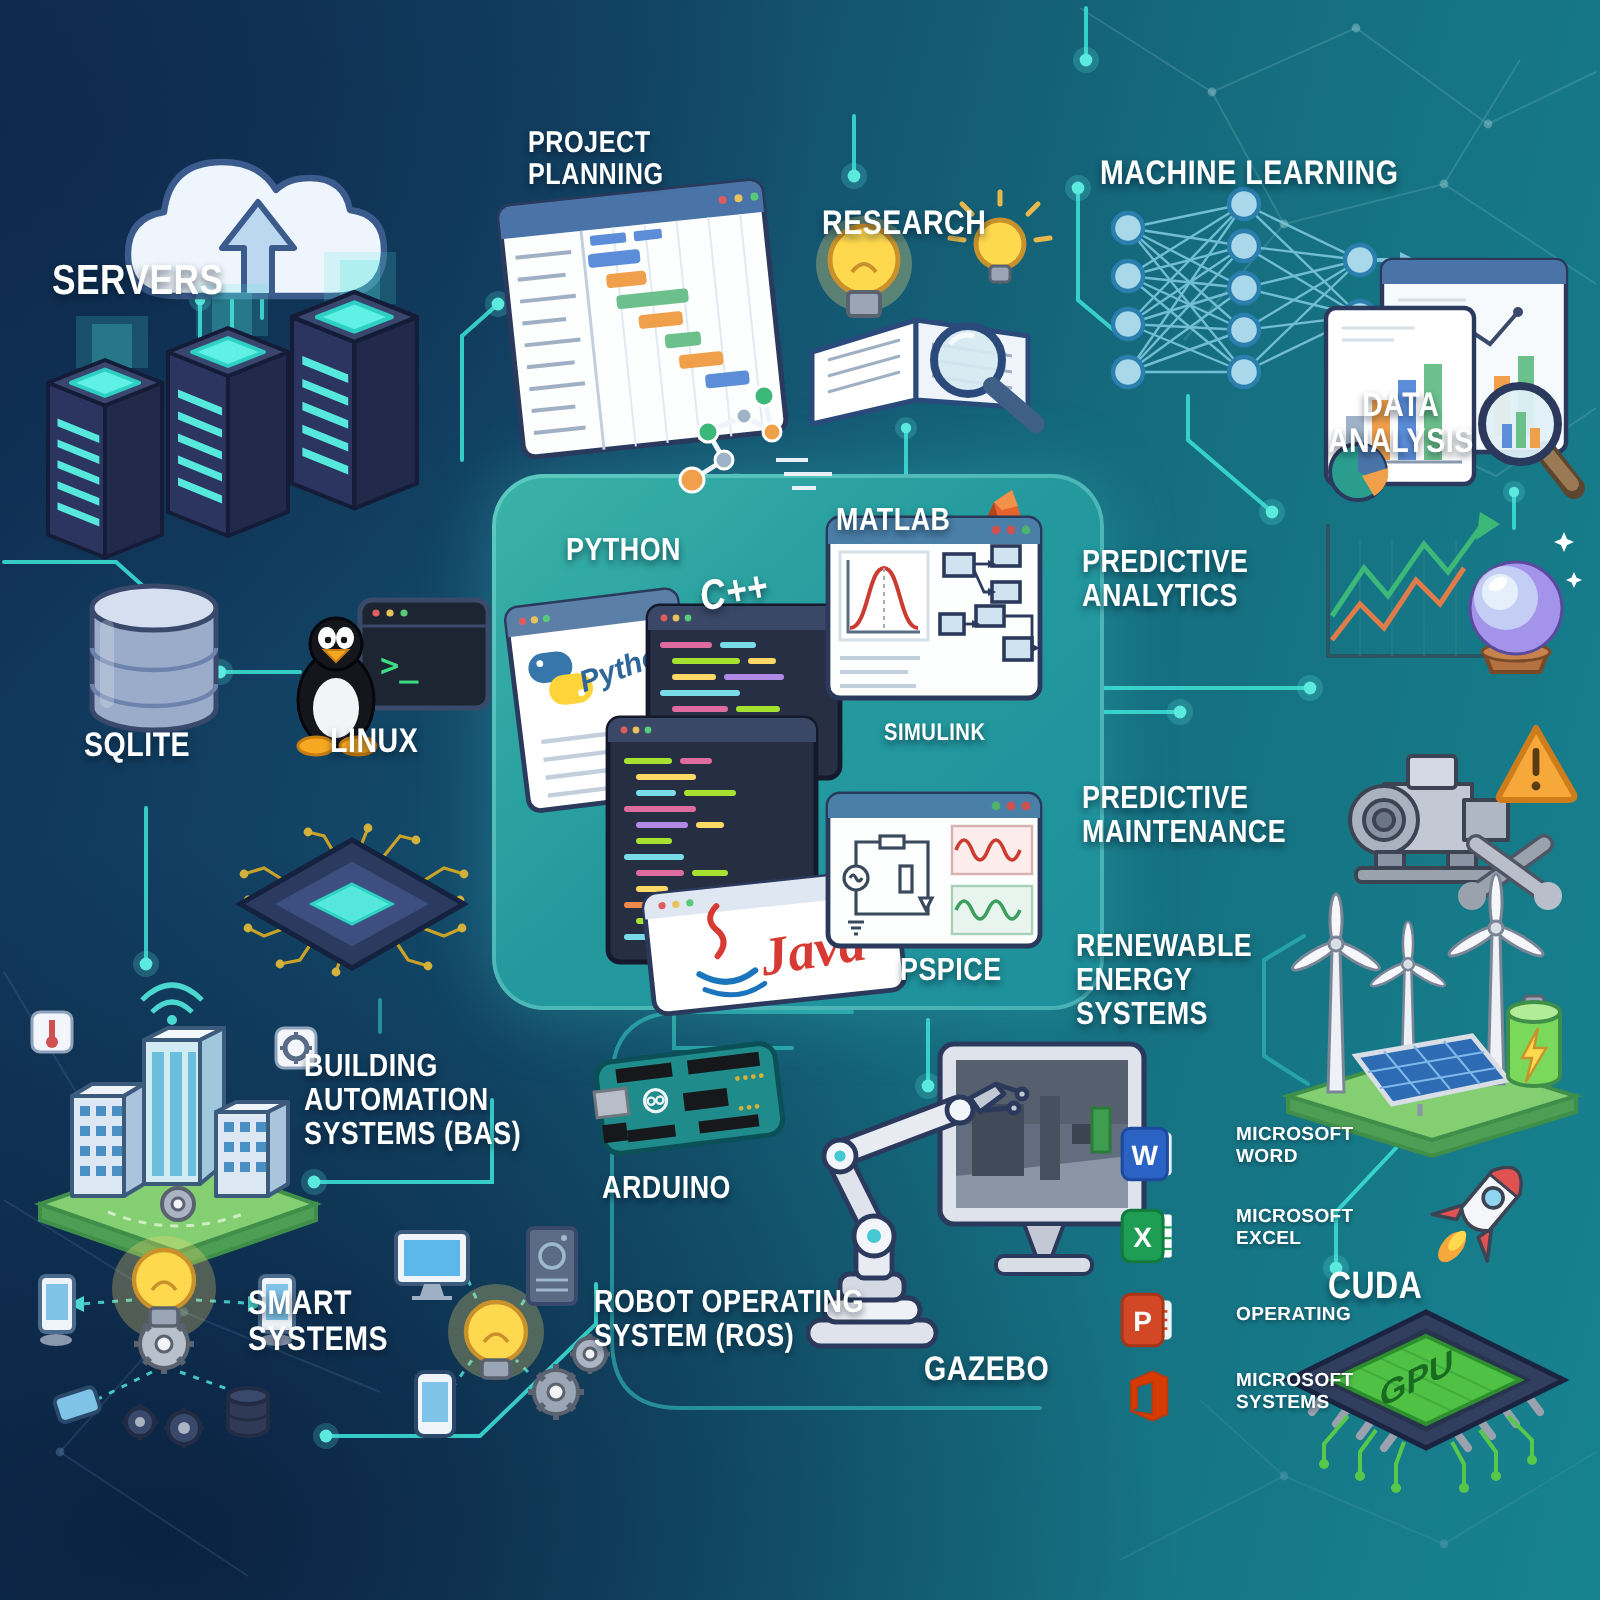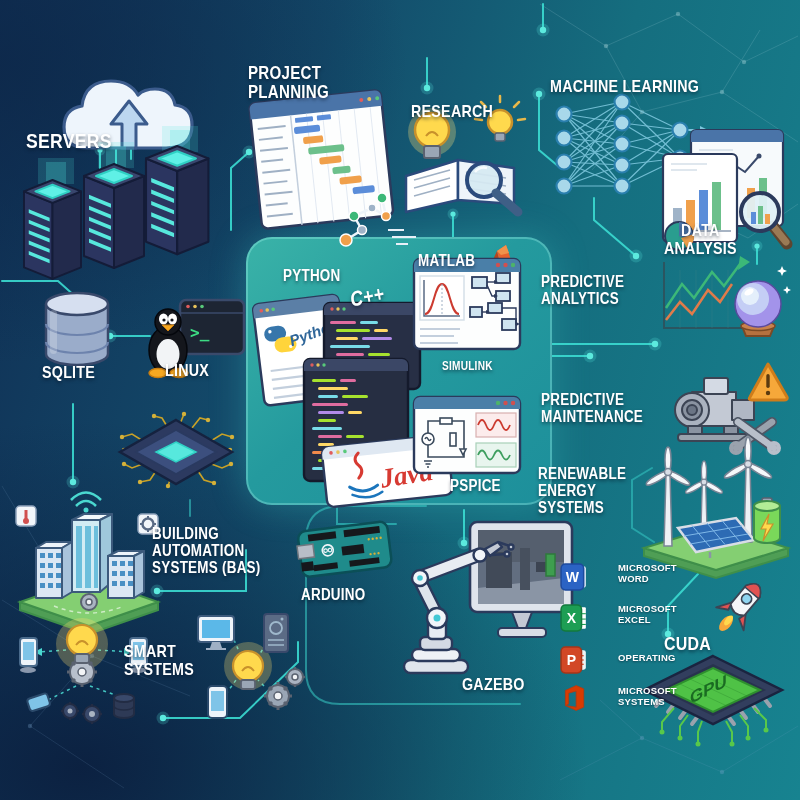--- a/index.html
+++ b/index.html
@@ -7,21 +7,21 @@
     font-family:"Liberation Sans",sans-serif;
     background:
       radial-gradient(820px 560px at 10% 96%, rgba(11,30,62,.92), rgba(11,30,62,0) 62%),
       radial-gradient(680px 500px at 0% 8%, rgba(13,40,74,.85), rgba(13,40,74,0) 60%),
       linear-gradient(104deg,#103055 0%,#134a6a 34%,#156e7f 64%,#178390 100%);}
   .abs{position:absolute;}
   svg{display:block;overflow:visible;}
   .lbl{position:absolute;color:#fff;font-weight:bold;letter-spacing:.3px;line-height:1.07;
     text-shadow:0 2px 4px rgba(3,18,34,.55);white-space:nowrap;z-index:6;}
   .lbl .tx{display:inline-block;transform:scaleX(.84);transform-origin:0 50%;}
-  .lbl.ctr{text-align:center;margin-top:28px;}
+  .lbl.ctr{text-align:center;}
   .lbl.ctr .tx{transform-origin:50% 50%;}
   .ln{display:block;}
   #center-panel{position:absolute;left:246px;top:237px;width:306px;height:268px;border-radius:26px;
     background:linear-gradient(138deg,#3ab3a8 0%,#249a9e 46%,#1d8f9b 100%);
     box-shadow:0 0 36px rgba(72,228,216,.26), inset 0 0 0 2px rgba(175,255,246,.3);z-index:2;}
   .art{z-index:3;}
   .mslbl{position:absolute;color:#fff;font-weight:bold;font-size:9.5px;line-height:1.2;
     letter-spacing:.2px;text-shadow:0 1px 2px rgba(3,18,34,.5);z-index:6;margin-left:20px;}
 </style>
 </head>
@@ -1035,28 +1035,29 @@
           <circle cx="46" cy="118" r="2.5"></circle>
           <circle cx="64" cy="124" r="2.5"></circle>
         <circle cx="98" cy="124" r="2.5"></circle>
           <circle cx="114" cy="118" r="2.5"></circle>
           <circle cx="132" cy="110" r="2.5"></circle>
       </g>
     </g>
   </svg>
 
   <div class="lbl" style="left:26px;top:130px;font-size:21px"><span class="tx">SERVERS</span></div>
-  <div class="lbl" style="left:248px;top:64px;font-size:18px"><span class="tx"><span class="ln">PROJECT</span><span class="ln">PLANNING</span></span></div>
+  <div class="lbl" style="left:264px;top:64px;font-size:15px"><span class="tx"><span class="ln">PROJECT</span><span class="ln">PLANNING</span></span></div>
   <div class="lbl" style="left:411px;top:103px;font-size:17px"><span class="tx">RESEARCH</span></div>
   <div class="lbl" style="left:550px;top:78px;font-size:17px"><span class="tx">MACHINE LEARNING</span></div>
   <div class="lbl ctr" style="left:638px;top:194px;width:124px;font-size:17px"><span class="tx"><span class="ln">DATA</span><span class="ln">ANALYSIS</span></span></div>
   <div class="lbl" style="left:42px;top:364px;font-size:17px"><span class="tx">SQLITE</span></div>
   <div class="lbl" style="left:165px;top:362px;font-size:17px"><span class="tx">LINUX</span></div>
   <div class="lbl" style="left:152px;top:525px;font-size:16px"><span class="tx"><span class="ln">BUILDING</span><span class="ln">AUTOMATION</span><span class="ln">SYSTEMS (BAS)</span></span></div>
   <div class="lbl" style="left:124px;top:643px;font-size:17px"><span class="tx"><span class="ln">SMART</span><span class="ln">SYSTEMS</span></span></div>
   <div class="lbl" style="left:301px;top:586px;font-size:16px"><span class="tx">ARDUINO</span></div>
+  <div class="lbl" style="left:297px;top:643px;font-size:16px"><span class="tx"><span class="ln">ROBOT OPERATING</span><span class="ln">SYSTEM (ROS)</span></span></div>
   <div class="lbl" style="left:462px;top:676px;font-size:17px"><span class="tx">GAZEBO</span></div>
   <div class="lbl" style="left:541px;top:273px;font-size:16px"><span class="tx"><span class="ln">PREDICTIVE</span><span class="ln">ANALYTICS</span></span></div>
   <div class="lbl" style="left:541px;top:391px;font-size:16px"><span class="tx"><span class="ln">PREDICTIVE</span><span class="ln">MAINTENANCE</span></span></div>
   <div class="lbl" style="left:538px;top:465px;font-size:16px"><span class="tx"><span class="ln">RENEWABLE</span><span class="ln">ENERGY</span><span class="ln">SYSTEMS</span></span></div>
   <div class="lbl" style="left:664px;top:634px;font-size:19px"><span class="tx">CUDA</span></div>
 
 </div>
 
 </body></html>

